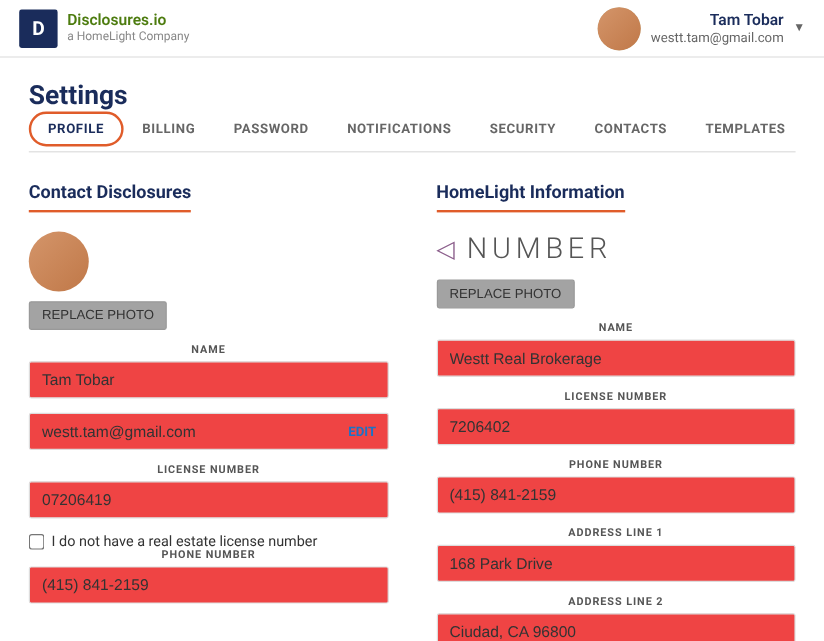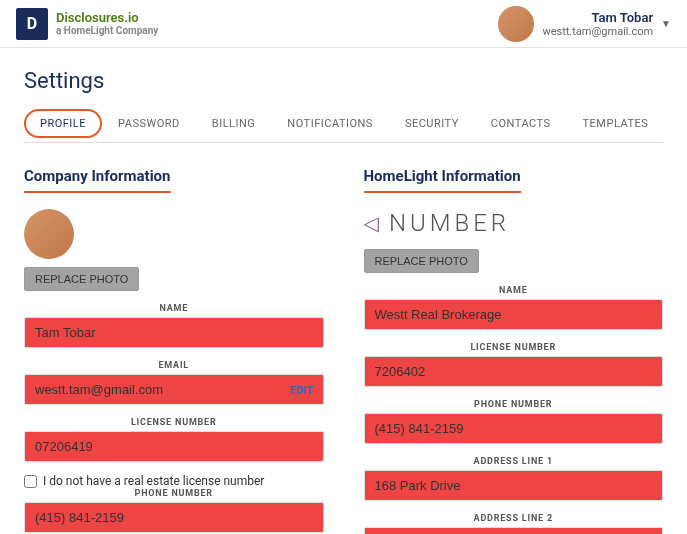--- a/index.html
+++ b/index.html
@@ -11,44 +11,44 @@
       padding: 8px 16px; border-bottom: 1px solid #e0e0e0; height: 48px;
     }
     .header-logo { display: flex; align-items: center; gap: 8px; }
     .logo-icon {
       width: 32px; height: 32px; background: #1a2c5b; color: white;
       display: flex; align-items: center; justify-content: center;
       font-size: 16px; font-weight: bold; border-radius: 2px;
     }
     .logo-text { line-height: 1.2; }
     .logo-name { font-size: 13px; font-weight: 600; color: #4d7c0f; }
-    .logo-sub { font-size: 10px; color: #888; font-weight: bold; }
+    .logo-sub { font-size: 10px; color: #888; }
     .header-user { display: flex; align-items: center; gap: 8px; }
     .avatar {
       width: 36px; height: 36px; border-radius: 50%; background: #c8a882;
       overflow: hidden; display: flex; align-items: center; justify-content: center;
     }
     .avatar-img {
       width: 100%; height: 100%; object-fit: cover;
       background: linear-gradient(135deg, #d4956a 0%, #c07848 100%);
       border-radius: 50%;
     }
     .user-info { text-align: right; }
     .user-name { font-size: 13px; font-weight: 600; color: #1a2c5b; }
     .user-email { font-size: 11px; color: #666; }
     .dropdown-arrow { font-size: 10px; color: #666; cursor: pointer; }
 
     
     .page { padding: 20px 24px; }
-    .page-title { font-size: 22px; font-weight: 400; color: #1a2c5b; margin-bottom: 16px; }
+    .page-title { font-size: 22px; font-weight: 700; color: #1a2c5b; }
 
     
     .nav-tabs { display: flex; gap: 0; border-bottom: 1px solid #ddd; margin-bottom: 24px; }
     .nav-tab {
-      padding: 8px 16px; font-size: 11px; font-weight: 400; letter-spacing: 0.5px;
+      padding: 8px 16px; font-size: 11px; font-weight: 700; letter-spacing: 0.5px;
       text-transform: uppercase; color: #666; cursor: pointer; border-bottom: 2px solid transparent;
       margin-bottom: -1px;
     }
     .nav-tab.active {
       color: #1a2c5b; border: 2px solid #e05c2a; border-radius: 20px;
       padding: 6px 14px; margin-bottom: 4px; background: transparent;
     }
 
     
     .two-col { display: grid; grid-template-columns: 1fr 1fr; gap: 40px; }
@@ -130,45 +130,44 @@
     </div>
     <div class="dropdown-arrow">▼</div>
   </div>
 </div>
 
 <div class="page">
   <h1 class="page-title">Settings</h1>
 
   <div class="nav-tabs">
     <div class="nav-tab active">PROFILE</div>
+    <div class="nav-tab">BILLING</div>
     <div class="nav-tab">PASSWORD</div>
-    <div class="nav-tab">BILLING</div>
     <div class="nav-tab">NOTIFICATIONS</div>
     <div class="nav-tab">SECURITY</div>
     <div class="nav-tab">CONTACTS</div>
     <div class="nav-tab">TEMPLATES</div>
   </div>
 
   <div class="two-col">
 
     <div>
-      <div class="section-title">Company Information</div>
+      <div class="section-title">Contact Disclosures</div>
 
       <div class="photo-area">
         <div class="profile-photo"></div>
         <button class="replace-photo-btn">REPLACE PHOTO</button>
       </div>
 
       <div class="field-group">
         <div class="field-label">NAME</div>
         <input class="field-input" type="text" value="Tam Tobar" style="">
       </div>
 
       <div class="field-group">
-        <div class="field-label">EMAIL</div>
         <div class="email-wrapper">
           <input class="field-input" type="text" value="westt.tam@gmail.com" style="">
           <span class="edit-link">EDIT</span>
         </div>
       </div>
 
       <div class="field-group">
         <div class="field-label">LICENSE NUMBER</div>
         <input class="field-input" type="text" value="07206419" style="">
       </div>

